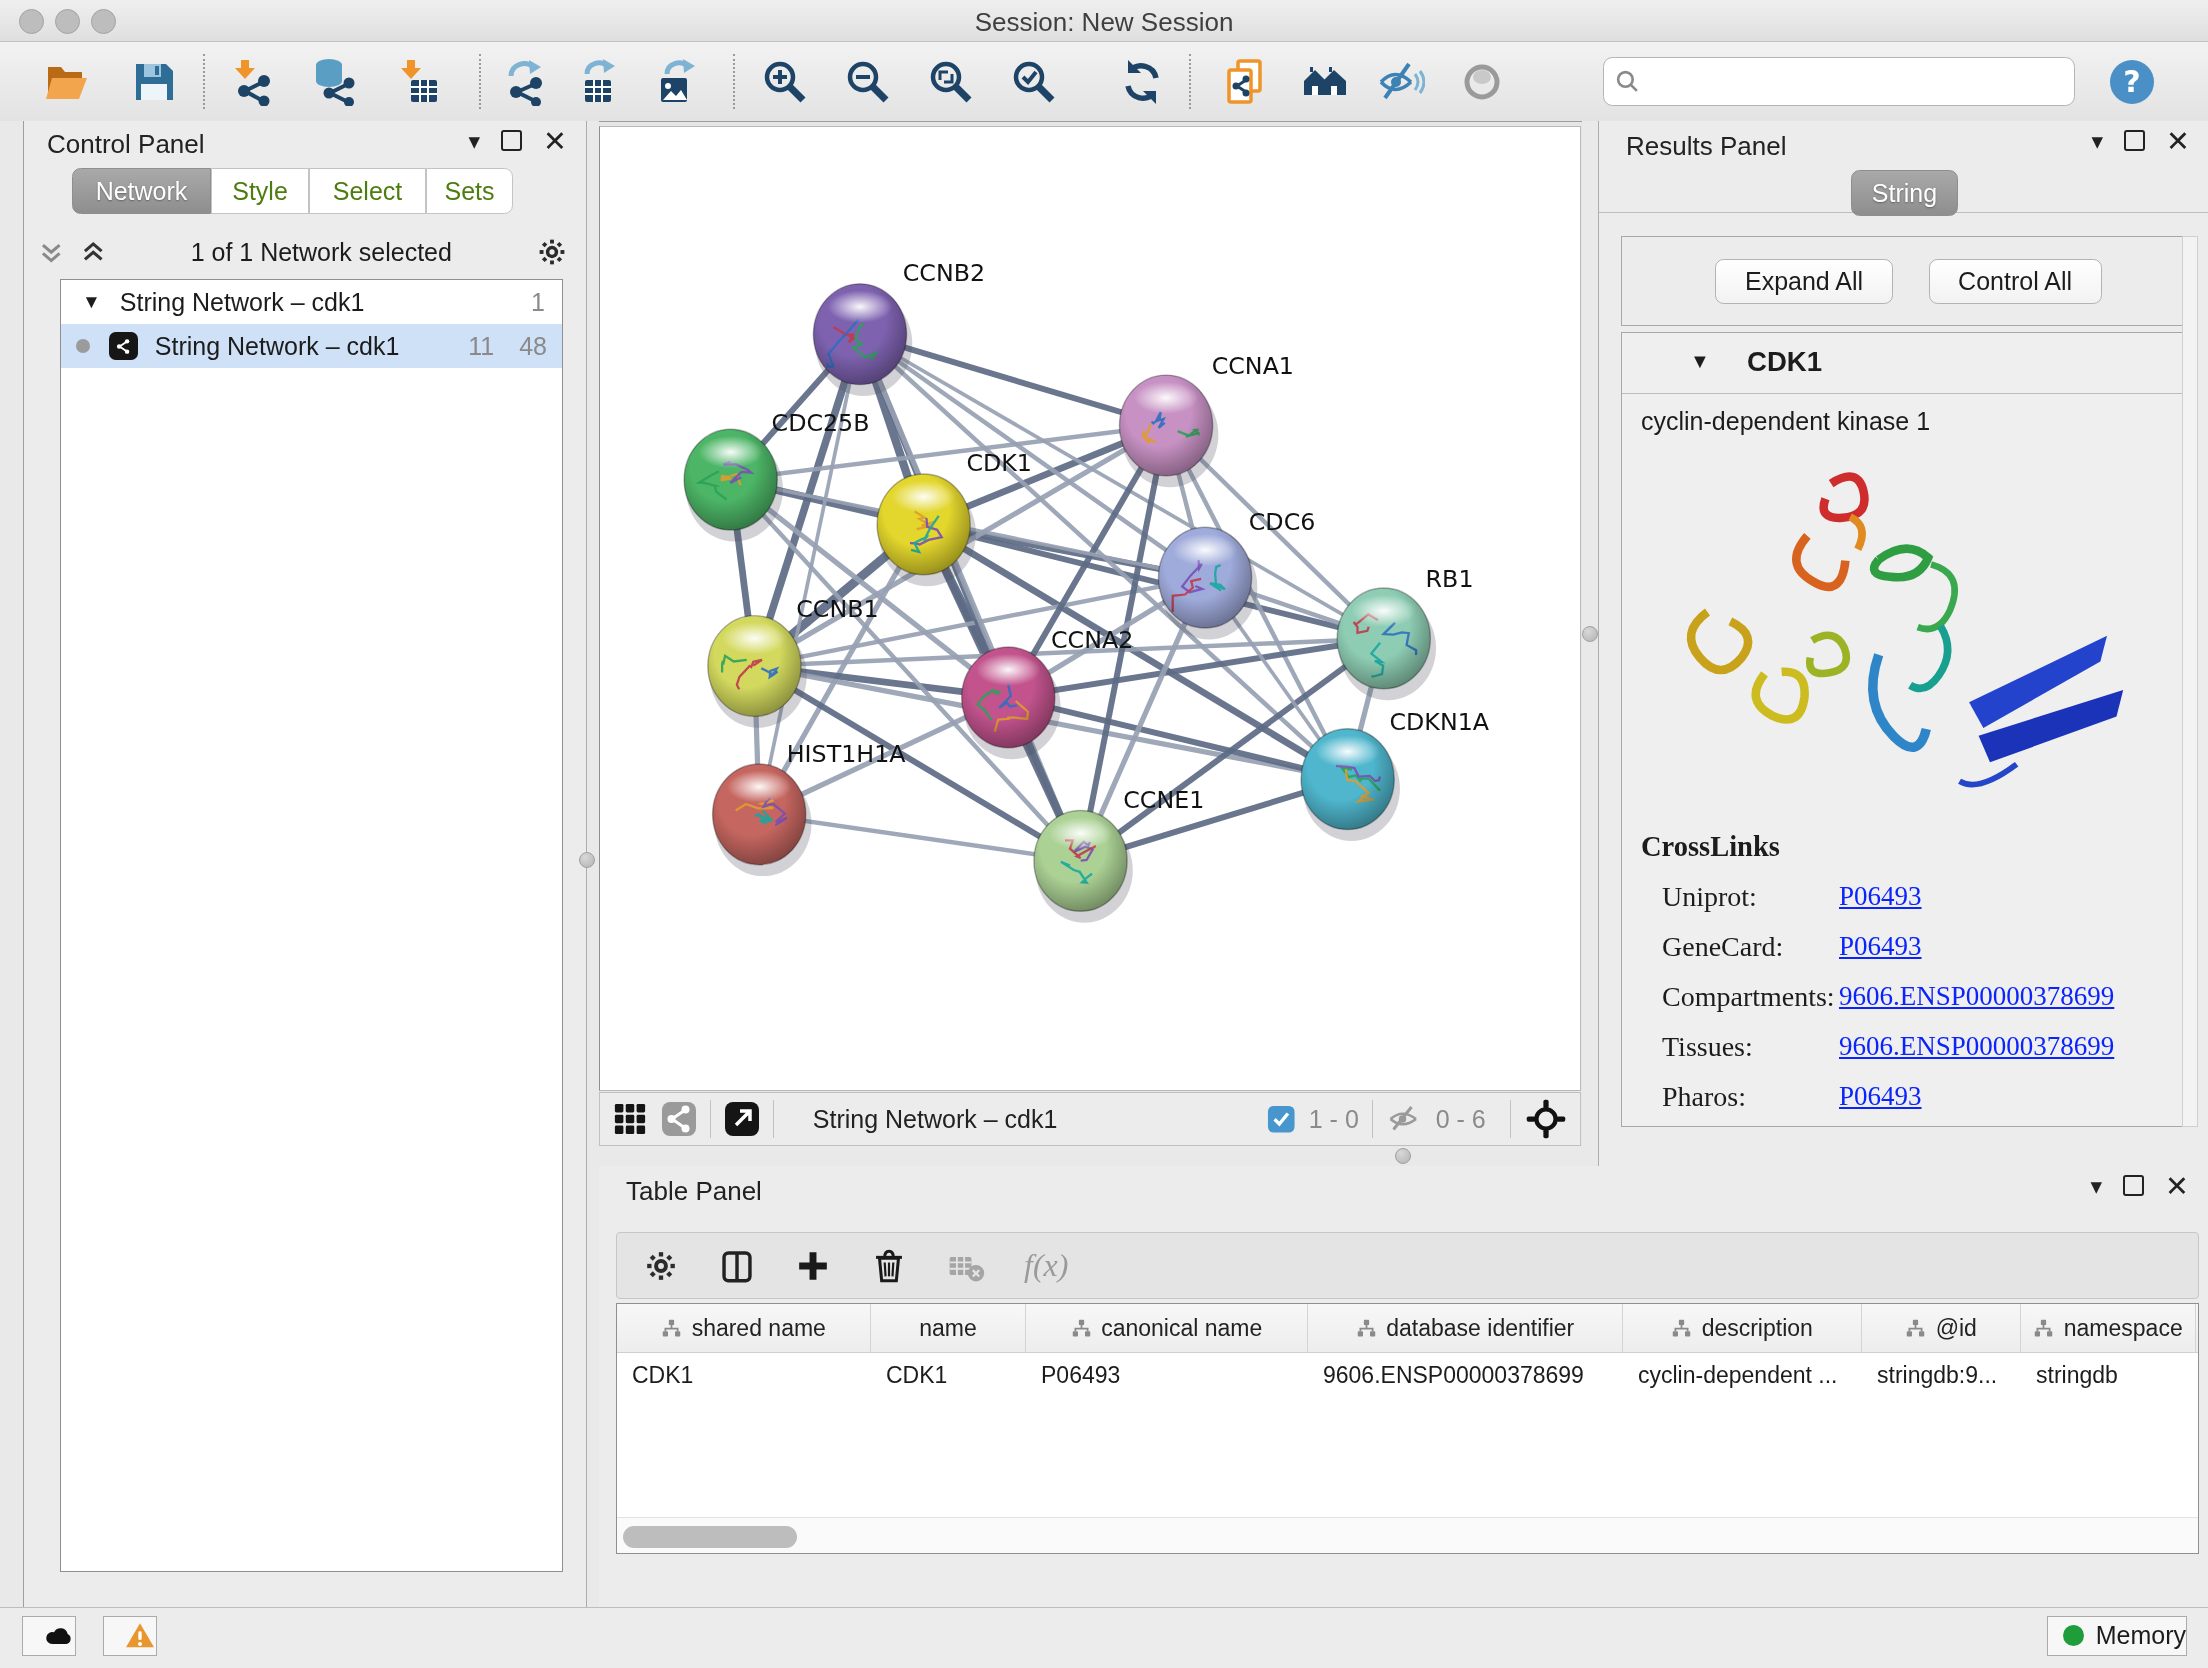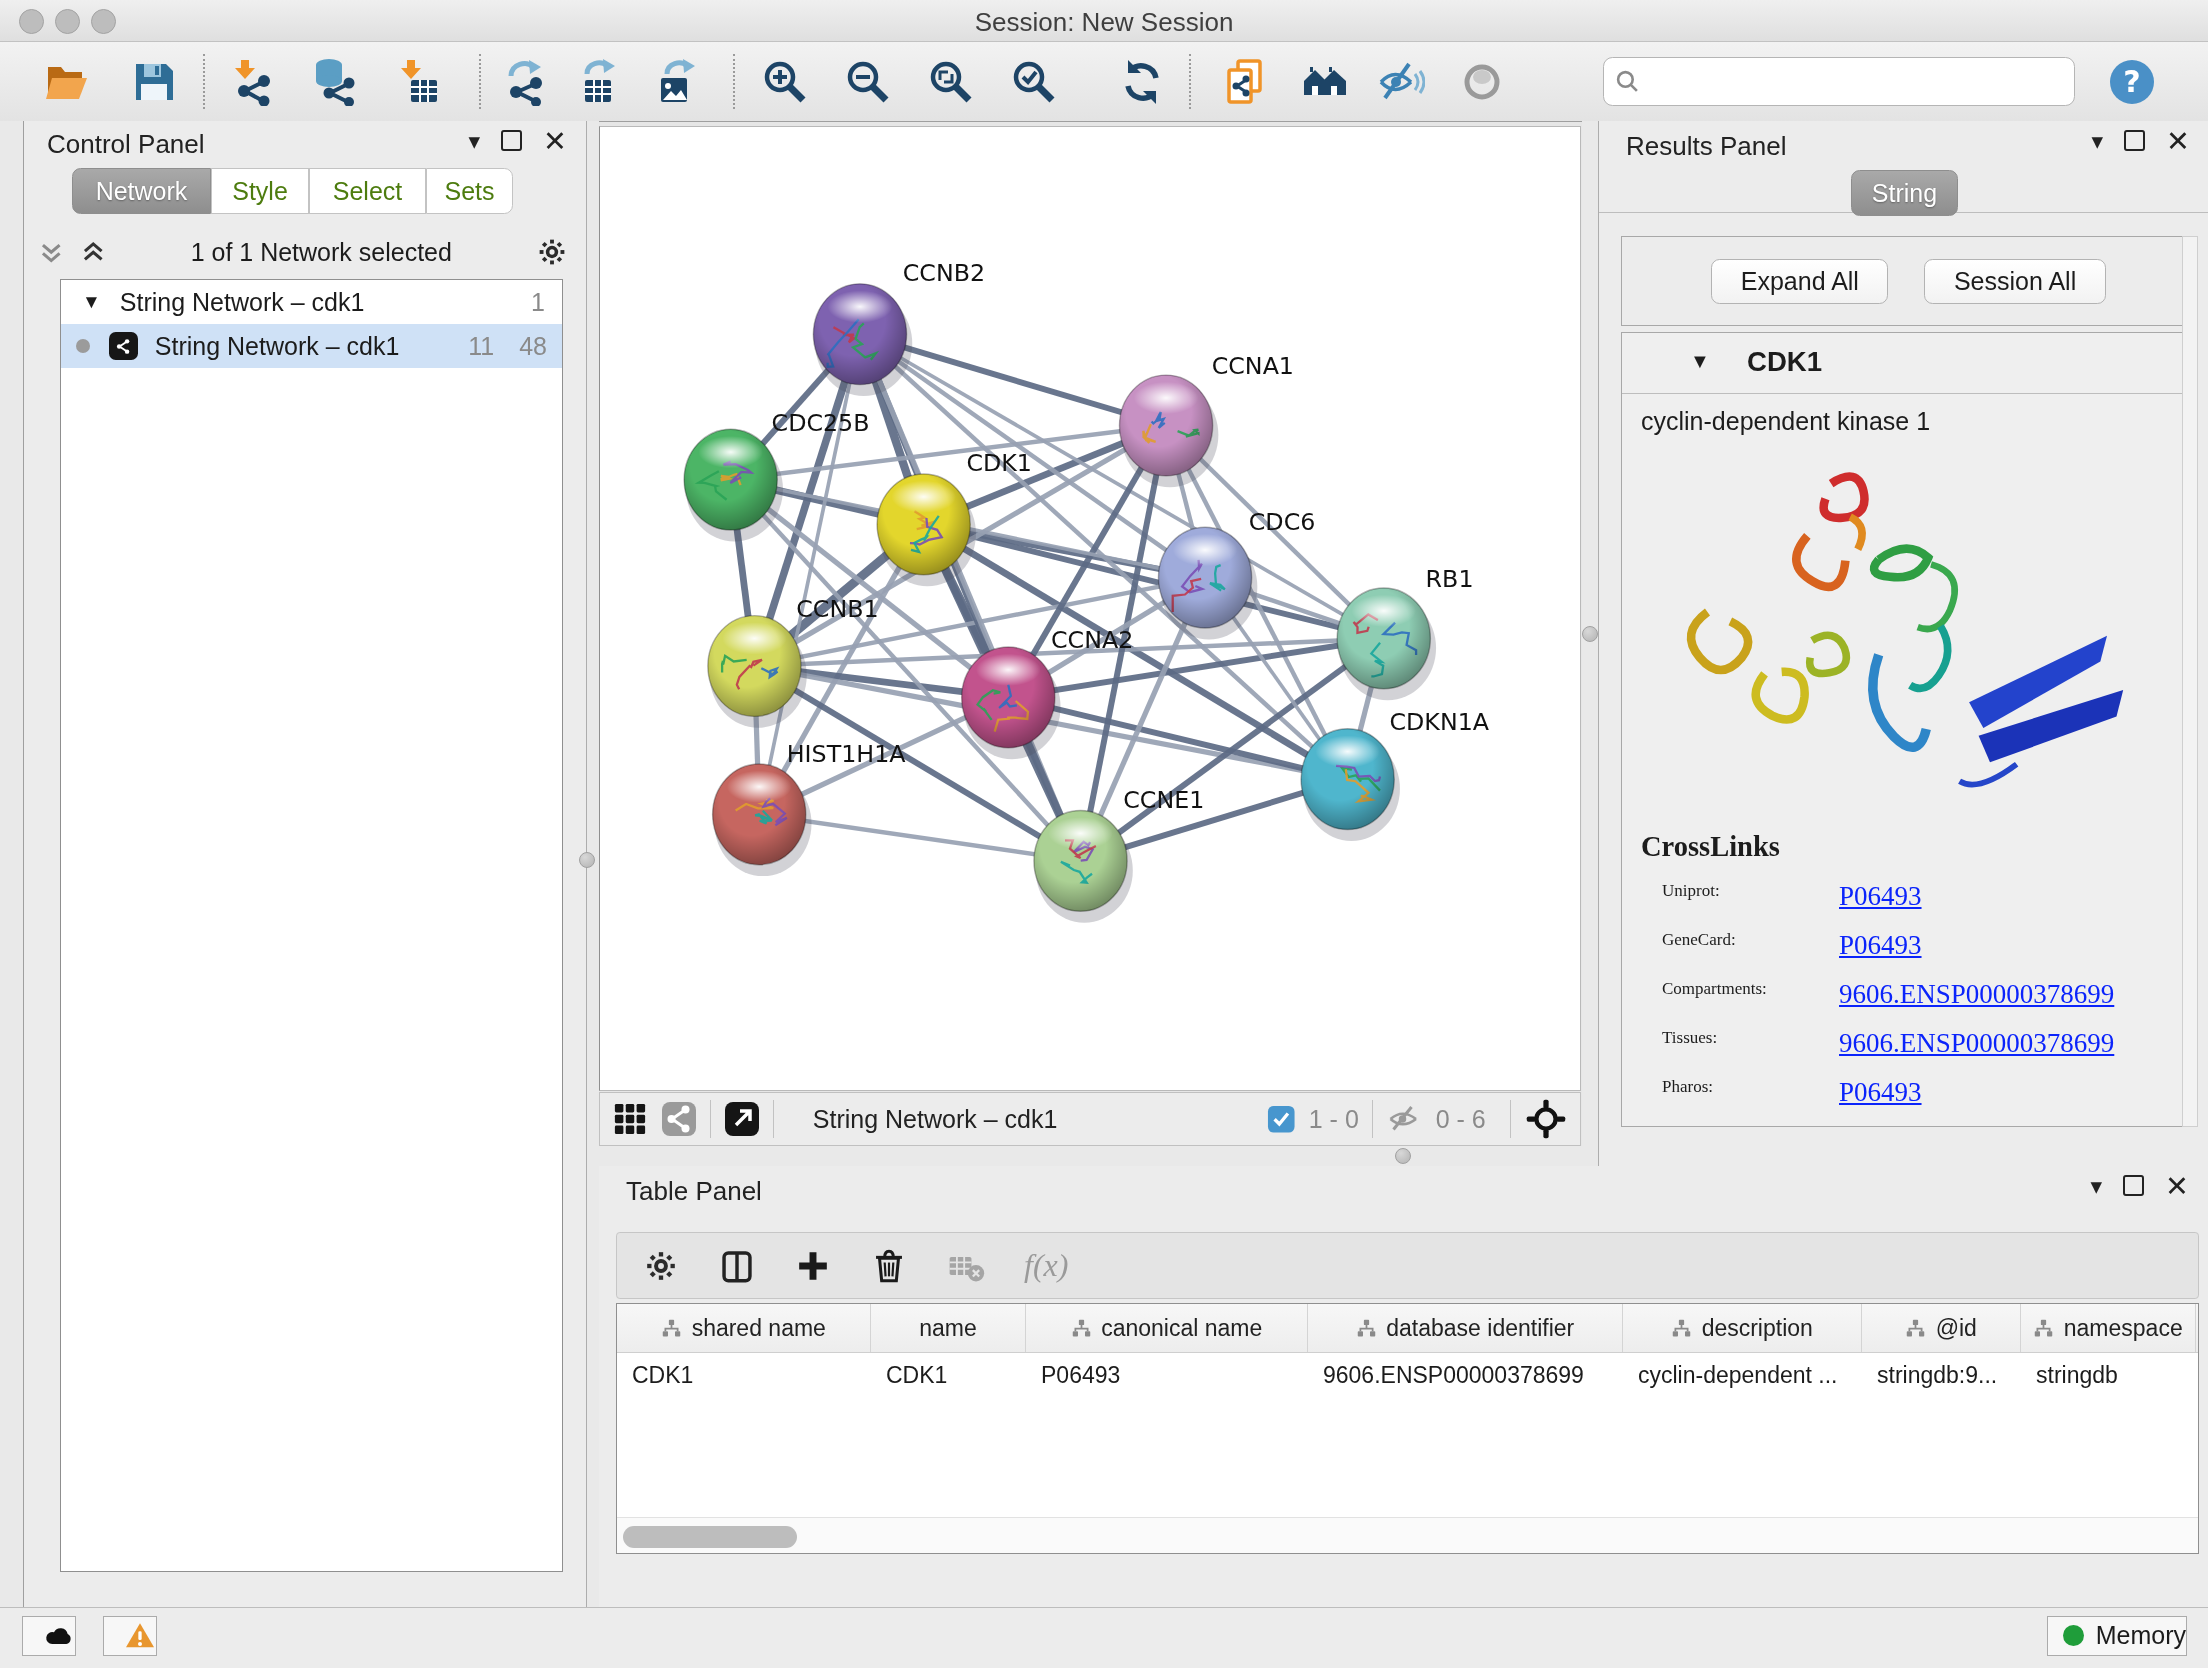--- a/index.html
+++ b/index.html
@@ -63,21 +63,21 @@
   #rp-tab{position:absolute;left:252px;top:49px;width:107px}
   #rp-box1{position:absolute;left:22px;top:115px;width:575px;height:90px;border:1.9px solid #a8a8a8;background:#ececec;display:flex;align-items:center;justify-content:center;gap:36px}
   .rbtn{height:45px;background:linear-gradient(#ffffff,#f2f2f2);border:1px solid #b3b3b3;border-radius:8.6px;font-size:25px;display:inline-flex;align-items:center;justify-content:center;padding:0 28.5px;cursor:pointer}
   #rp-box2{position:absolute;left:22px;top:211px;width:575px;height:795px;border:1.9px solid #a8a8a8;background:#efefef}
   #entry-head{position:relative;height:61px;border-bottom:1.9px solid #bdbdbd}
   #entry-gene{position:absolute;left:125px;top:13.3px;font-size:27.6px;font-weight:bold}
   #entry-desc{position:absolute;left:19px;top:74px;font-size:25px}
   #crosslinks{position:absolute;left:19px;top:498px;font-family:"Liberation Serif","DejaVu Serif",serif}
   #cl-title{font-size:28.5px;font-weight:bold}
   .cl-row{display:flex;margin-top:18px}
-  .cl-label{width:198px;font-size:17px;padding-left:21px}
+  .cl-label{width:198px;font-size:28px;padding-left:21px}
   .cl-value{font-size:27px;color:#0b24fb;text-decoration:underline;cursor:pointer}
   #rp-scroll{position:absolute;left:583px;top:115px;width:16px;height:891px;background:#f3f3f3;border:1px solid #cfcfcf}
 
   
   #tp{position:absolute;left:599px;top:1166px;width:1609px;height:441px;background:#ececec}
   #tp-toolbar{position:absolute;left:17px;top:66px;width:1583px;height:67px;background:#e4e4e4;border:1px solid #c6c6c6;border-radius:3.8px;display:flex;align-items:center;gap:38px;padding:0 25px}
   .tpi{display:flex;align-items:center;justify-content:center;cursor:pointer}
   .fx{font-family:"Liberation Serif","DejaVu Serif",serif;font-style:italic;font-size:32px;color:#9a9a9a}
   #tbl{position:absolute;left:17px;top:137px;width:1583px;height:251px;background:#fff;border:1.9px solid #8f8f8f}
   #tbl-head{display:flex;height:49px;background:linear-gradient(#f7f7f7,#ededed);border-bottom:1.9px solid #cfcfcf}
@@ -587,21 +587,21 @@
   <div class="panel-title" style="position:absolute;left:27px;top:9.5px">Results Panel</div>
   <div class="pbtns" style="right:19px">
     <span class="pbtn">▾</span>
     <span class="pbtn square"></span>
     <span class="pbtn x">✕</span>
   </div>
   <div id="rp-tabline"></div>
   <span id="rp-tab" class="tabbtn lone active" style="width:107px">String</span>
   <div id="rp-box1">
     <span class="rbtn">Expand All</span>
-    <span class="rbtn">Session All</span>
+    <span class="rbtn">Control All</span>
   </div>
   <div id="rp-box2">
     <div id="entry-head">
       <span style="position:absolute;left:68px;top:17px;font-size:20px">▼</span>
       <span id="entry-gene">CDK1</span>
     </div>
     <div id="entry-desc">cyclin-dependent kinase 1</div>
     <svg style="position:absolute;left:33px;top:122px" width="514" height="371" viewBox="0 0 540 390">
       <path d="M185 30 q28 -18 34 8 q6 26 -22 28 q-26 2 -18 -20" fill="none" stroke="#cf2d2d" stroke-width="9"></path>
       <path d="M160 85 q-26 30 6 48 q30 18 34 -22" fill="none" stroke="#d8631f" stroke-width="9"></path>

